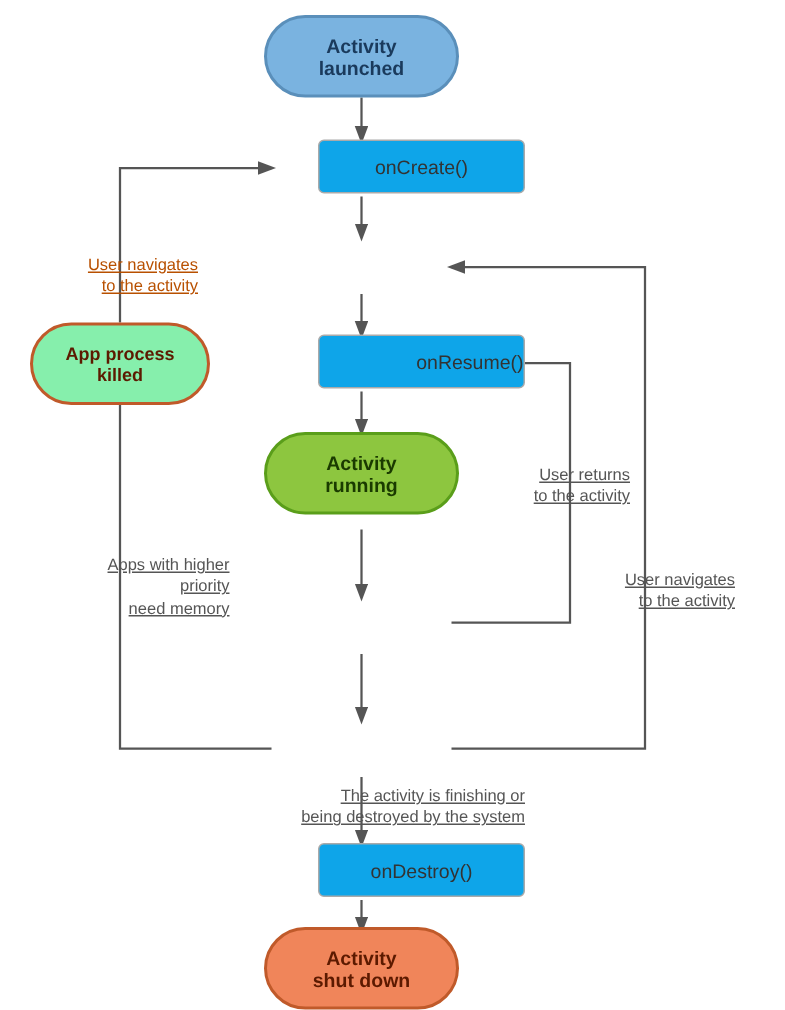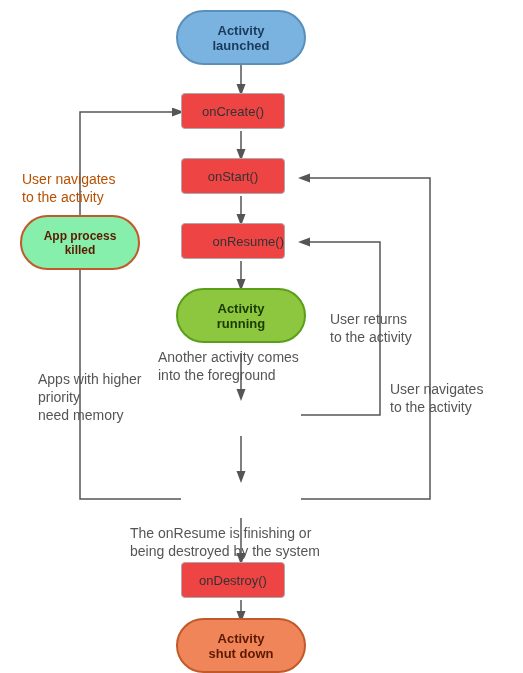--- a/index.html
+++ b/index.html
@@ -28,27 +28,28 @@
       background: #7ab3e0;
       border: 2px solid #5a8fba;
       border-radius: 50px;
       width: 130px;
       height: 55px;
       font-weight: bold;
       font-size: 13px;
       color: #1a3a5c;
     }
     .node-rect {
-      background: #ef4444;
+      background: #0ea5e9;
       border: 1.5px solid #aaa;
       border-radius: 4px;
-      width: 104px;
+      width: 138px;
       height: 36px;
       font-size: 13px;
       color: #333;
+      margin-left: 31px;
     }
     .node-ellipse-green {
       background: #8dc63f;
       border: 2px solid #5a9e1a;
       border-radius: 50px;
       width: 130px;
       height: 55px;
       font-weight: bold;
       font-size: 13px;
       color: #1a3a00;
@@ -77,24 +78,25 @@
     .arrows-svg {
       position: absolute;
       top: 0; left: 0;
       width: 523px;
       height: 673px;
       pointer-events: none;
     }
     
     .label {
       position: absolute;
-      font-size: 14px;
+      font-size: 11px;
       color: #555;
-      text-align: left;
+      text-align: right;
       line-height: 1.3;
+      text-decoration: underline;
     }
     .label-orange {
       color: #b85000;
     }
   </style>
 </head>
 <body>
 
 <div class="diagram">
 
@@ -139,23 +141,20 @@
 
   <div class="node node-ellipse-blue" style="left:176px; top:10px;">
     <span style="white-space:pre-line;">Activity
 launched</span>
   </div>
 
   <div class="node node-rect" style="left:181px; top:93px;">
     <span>onCreate()</span>
   </div>
 
-  <div class="node node-rect" style="left:181px; top:158px;">
-    <span>onStart()</span>
-  </div>
 
   <div class="node node-rect" style="left:181px; top:223px;justify-content:flex-end;">
     <span>onResume()</span>
   </div>
 
   <div class="node node-ellipse-green" style="left:176px; top:288px;">
     <span style="white-space:pre-line;">Activity
 running</span>
   </div>
 
@@ -168,38 +167,34 @@
   <div class="node node-ellipse-red" style="left:176px; top:618px;">
     <span style="white-space:pre-line;">Activity
 shut down</span>
   </div>
 
   <div class="label label-orange" style="left:22px; top:170px; width:110px;">
     <span style="white-space:pre-line;">User navigates
 to the activity</span>
   </div>
 
-  <div class="label" style="left:158px; top:348px; width:160px;">
-    <span style="white-space:pre-line;">Another activity comes
-into the foreground</span>
-  </div>
 
   <div class="label" style="left:330px; top:310px; width:90px;">
     <span style="white-space:pre-line;">User returns
 to the activity</span>
   </div>
 
 
   <div class="label" style="left:390px; top:380px; width:100px;">
     <span style="white-space:pre-line;">User navigates
 to the activity</span>
   </div>
 
   <div class="label" style="left:130px; top:524px; width:220px;">
-    <span style="white-space:pre-line;">The onResume is finishing or
+    <span style="white-space:pre-line;">The activity is finishing or
 being destroyed by the system</span>
   </div>
 
   <div class="label" style="left:38px; top:370px; width:115px;">
     <span style="white-space:pre-line;">Apps with higher priority
 need memory</span>
   </div>
 
 </div>
 

